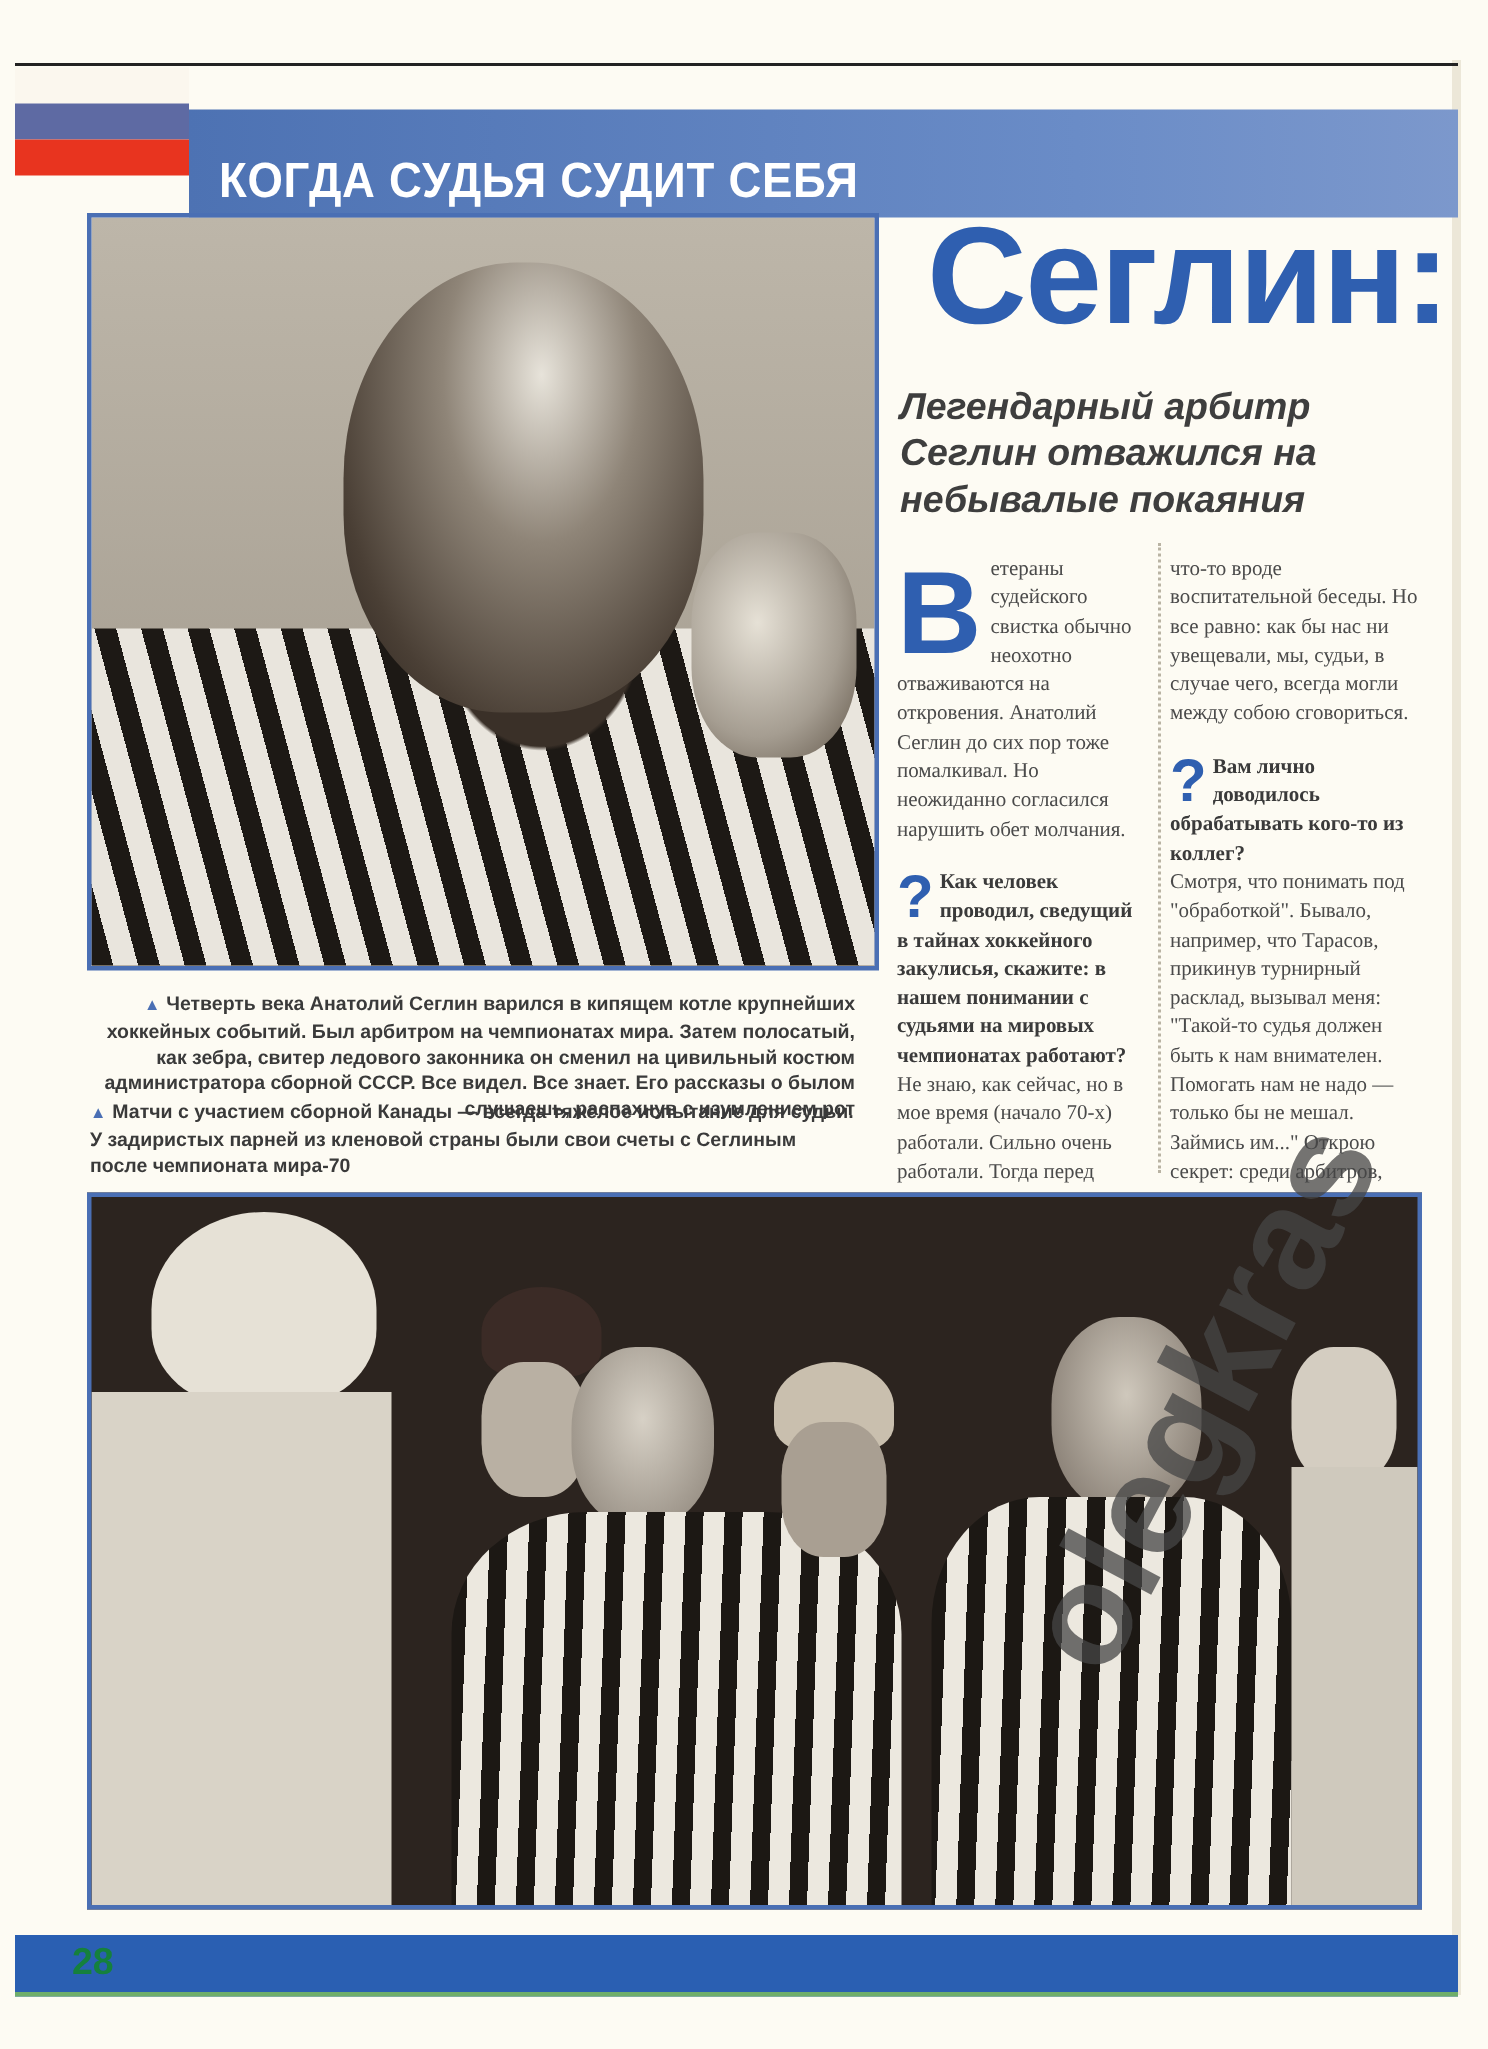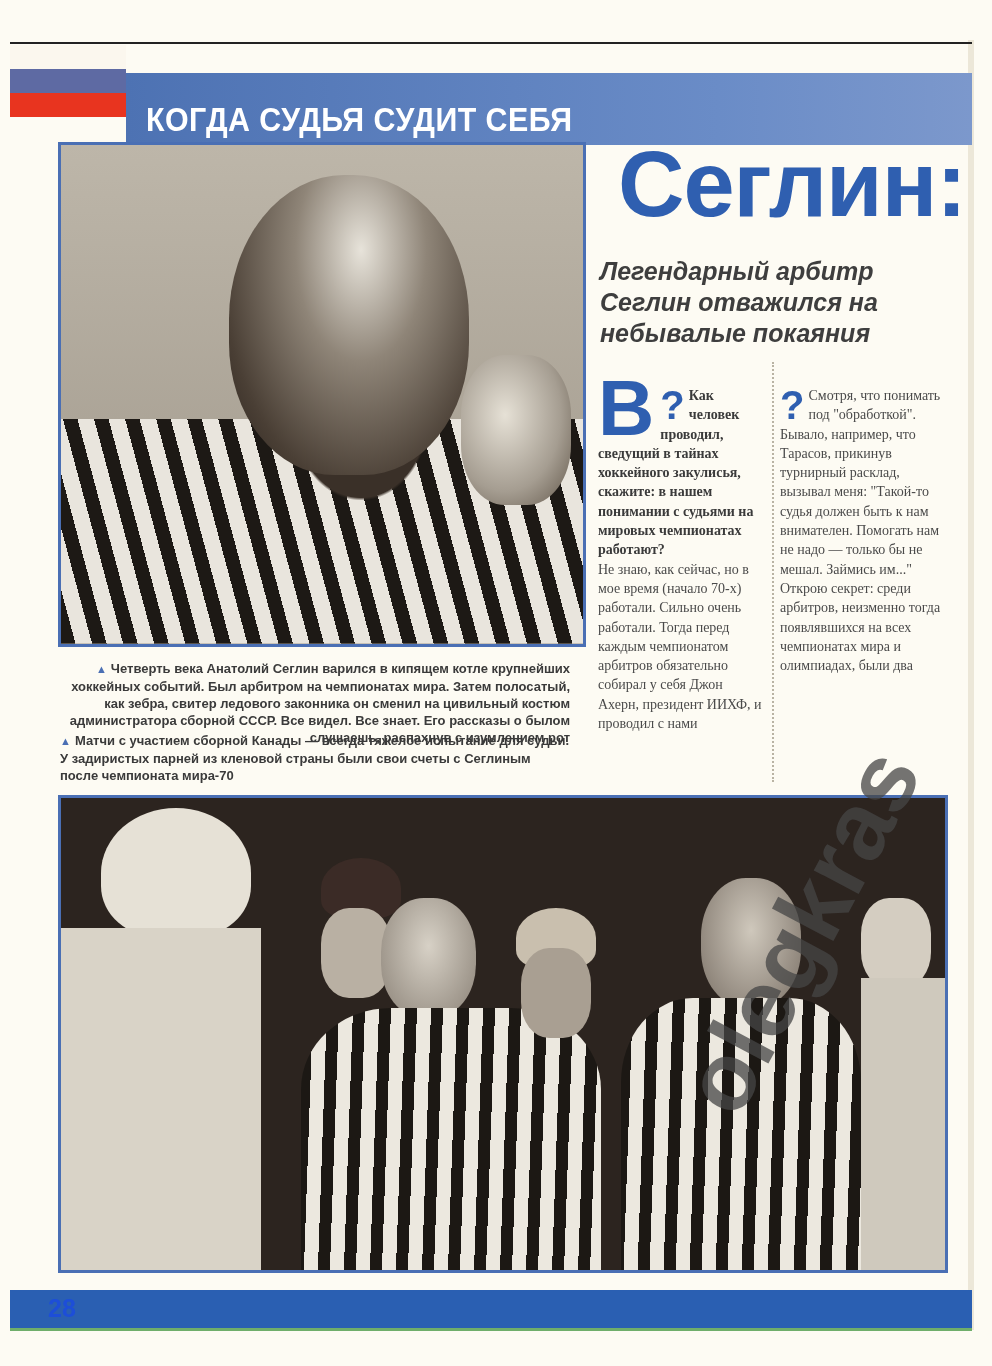--- a/index.html
+++ b/index.html
@@ -96,21 +96,21 @@
   .q { font-weight: bold; color: #3a3a3a; }
   .para { margin: 0; }
   .gap { height: 16px; }
   .footer-band {
     position: absolute; left: 10px; top: 1290px; width: 962px; height: 38px;
     background: #2a5fb2;
     border-bottom: 3px solid #6fae6a;
   }
   .page-number {
     position: absolute; left: 48px; top: 1294px;
-    font-family: "Liberation Sans", sans-serif; font-weight: bold; font-size: 25px; color: #1d4ed8;
+    font-family: "Liberation Sans", sans-serif; font-weight: bold; font-size: 25px; color: #15803d;
   }
   .watermark {
     position: absolute; left: 660px; top: 1080px;
     font-family: "Liberation Sans", sans-serif; font-weight: bold; font-size: 96px;
     color: rgba(70,70,70,0.75);
     transform: rotate(-62deg); transform-origin: left top;
     white-space: nowrap; pointer-events: none;
   }
 </style>
 </head>
@@ -131,31 +131,34 @@
 <div class="photo photo-top">
   <div class="head"></div>
   <div class="hand"></div>
 </div>
 
 <div class="big-name">Сеглин:</div>
 <div class="subhead">Легендарный арбитр Сеглин отважился на небывалые покаяния</div>
 
 <div class="col col-1">
   <span class="dropcap">В</span>
+  <p class="para">етераны судейского свистка обычно неохотно отваживаются на откровения. Анатолий Сеглин до сих пор тоже помалкивал. Но неожиданно согласился нарушить обет молчания.</p>
   <div class="gap"></div>
   <span class="qmark">?</span>
   <p class="para q">Как человек проводил, сведущий в тайнах хоккейного закулисья, скажите: в нашем понимании с судьями на мировых чемпионатах работают?</p>
   <p class="para">Не знаю, как сейчас, но в мое время (начало 70-х) работали. Сильно очень работали. Тогда перед каждым чемпионатом арбитров обязательно собирал у себя Джон Ахерн, президент ИИХФ, и проводил с нами</p>
 </div>
 
 <div class="col-divider"></div>
 
 <div class="col col-2">
+  <p class="para">что-то вроде воспитательной беседы. Но все равно: как бы нас ни увещевали, мы, судьи, в случае чего, всегда могли между собою сговориться.</p>
   <div class="gap"></div>
   <span class="qmark">?</span>
+  <p class="para q">Вам лично доводилось обрабатывать кого-то из коллег?</p>
   <p class="para">Смотря, что понимать под "обработкой". Бывало, например, что Тарасов, прикинув турнирный расклад, вызывал меня: "Такой-то судья должен быть к нам внимателен. Помогать нам не надо — только бы не мешал. Займись им..." Открою секрет: среди арбитров, неизменно тогда появлявшихся на всех чемпионатах мира и олимпиадах, были два</p>
 </div>
 
 <div class="caption" style="top:660px;text-align:right;">
   <span class="tri">▲</span><span>Четверть века Анатолий Сеглин варился в кипящем котле крупнейших хоккейных событий. Был арбитром на чемпионатах мира. Затем полосатый, как зебра, свитер ледового законника он сменил на цивильный костюм администратора сборной СССР. Все видел. Все знает. Его рассказы о былом слушаешь, распахнув с изумлением рот</span>
 </div>
 <div class="caption" style="top:732px;">
   <span class="tri">▲</span><span>Матчи с участием сборной Канады — всегда тяжелое испытание для судьи. У задиристых парней из кленовой страны были свои счеты с Сеглиным после чемпионата мира-70</span>
 </div>
 

